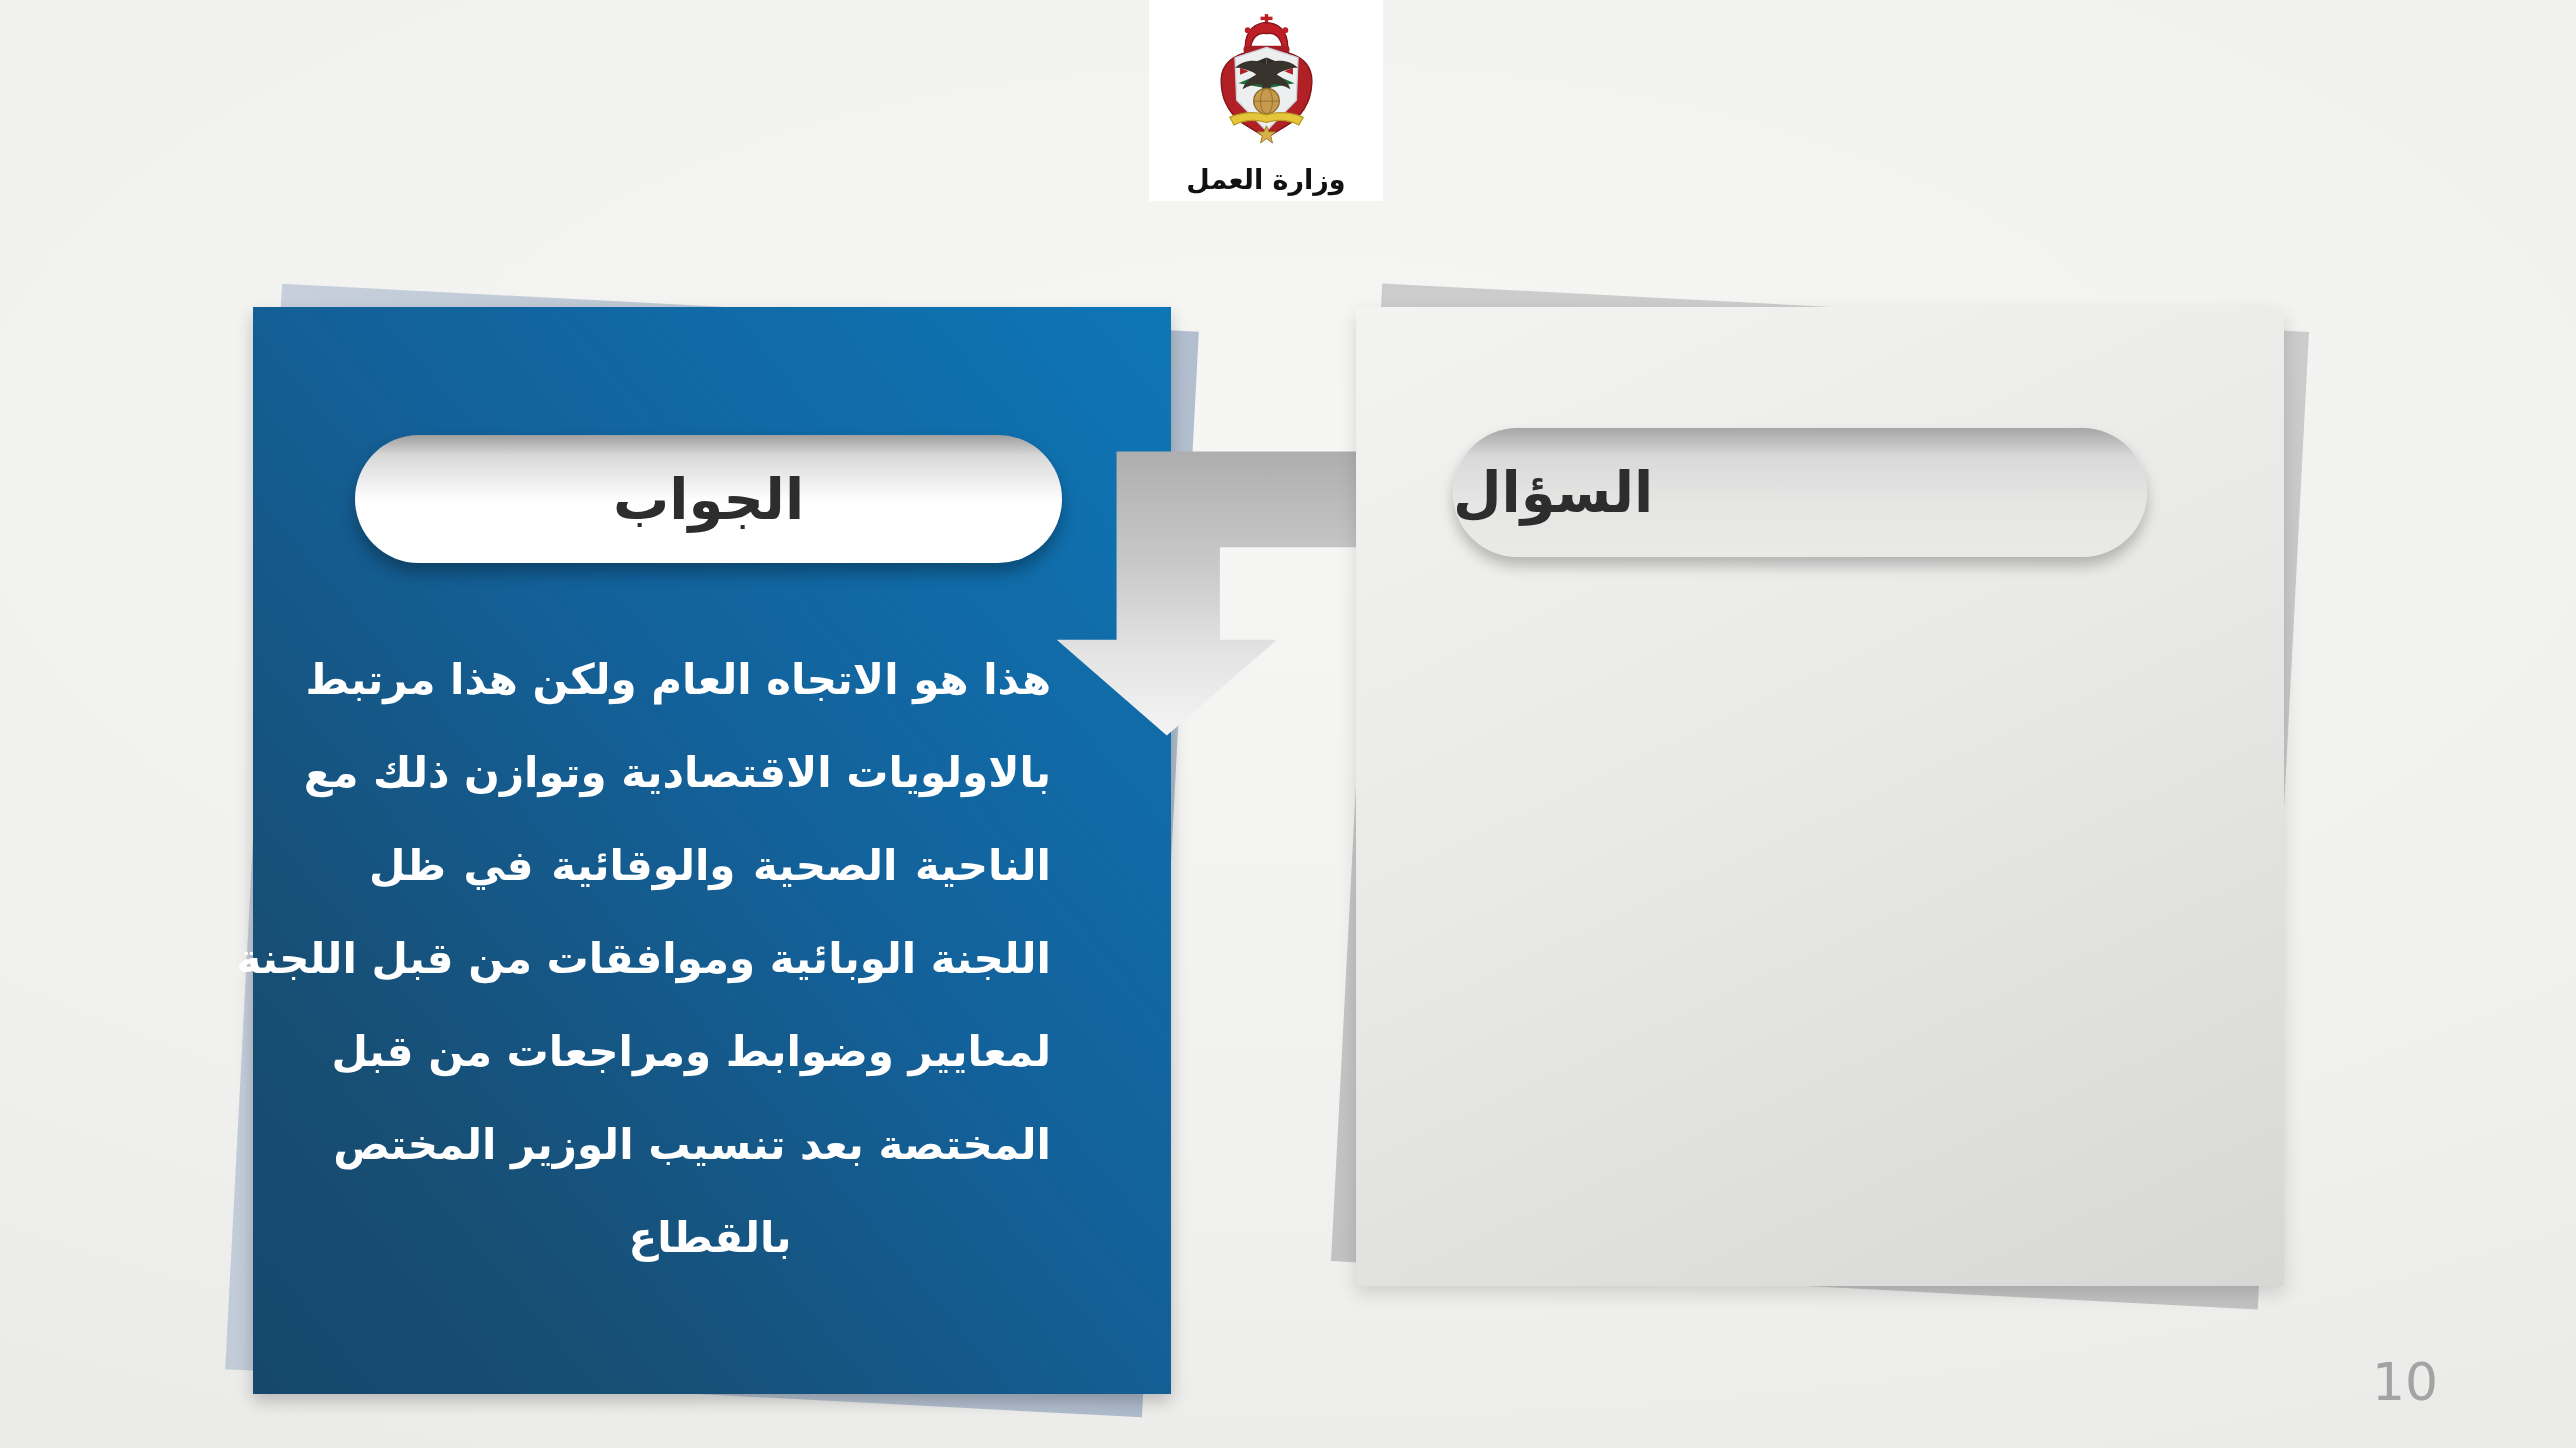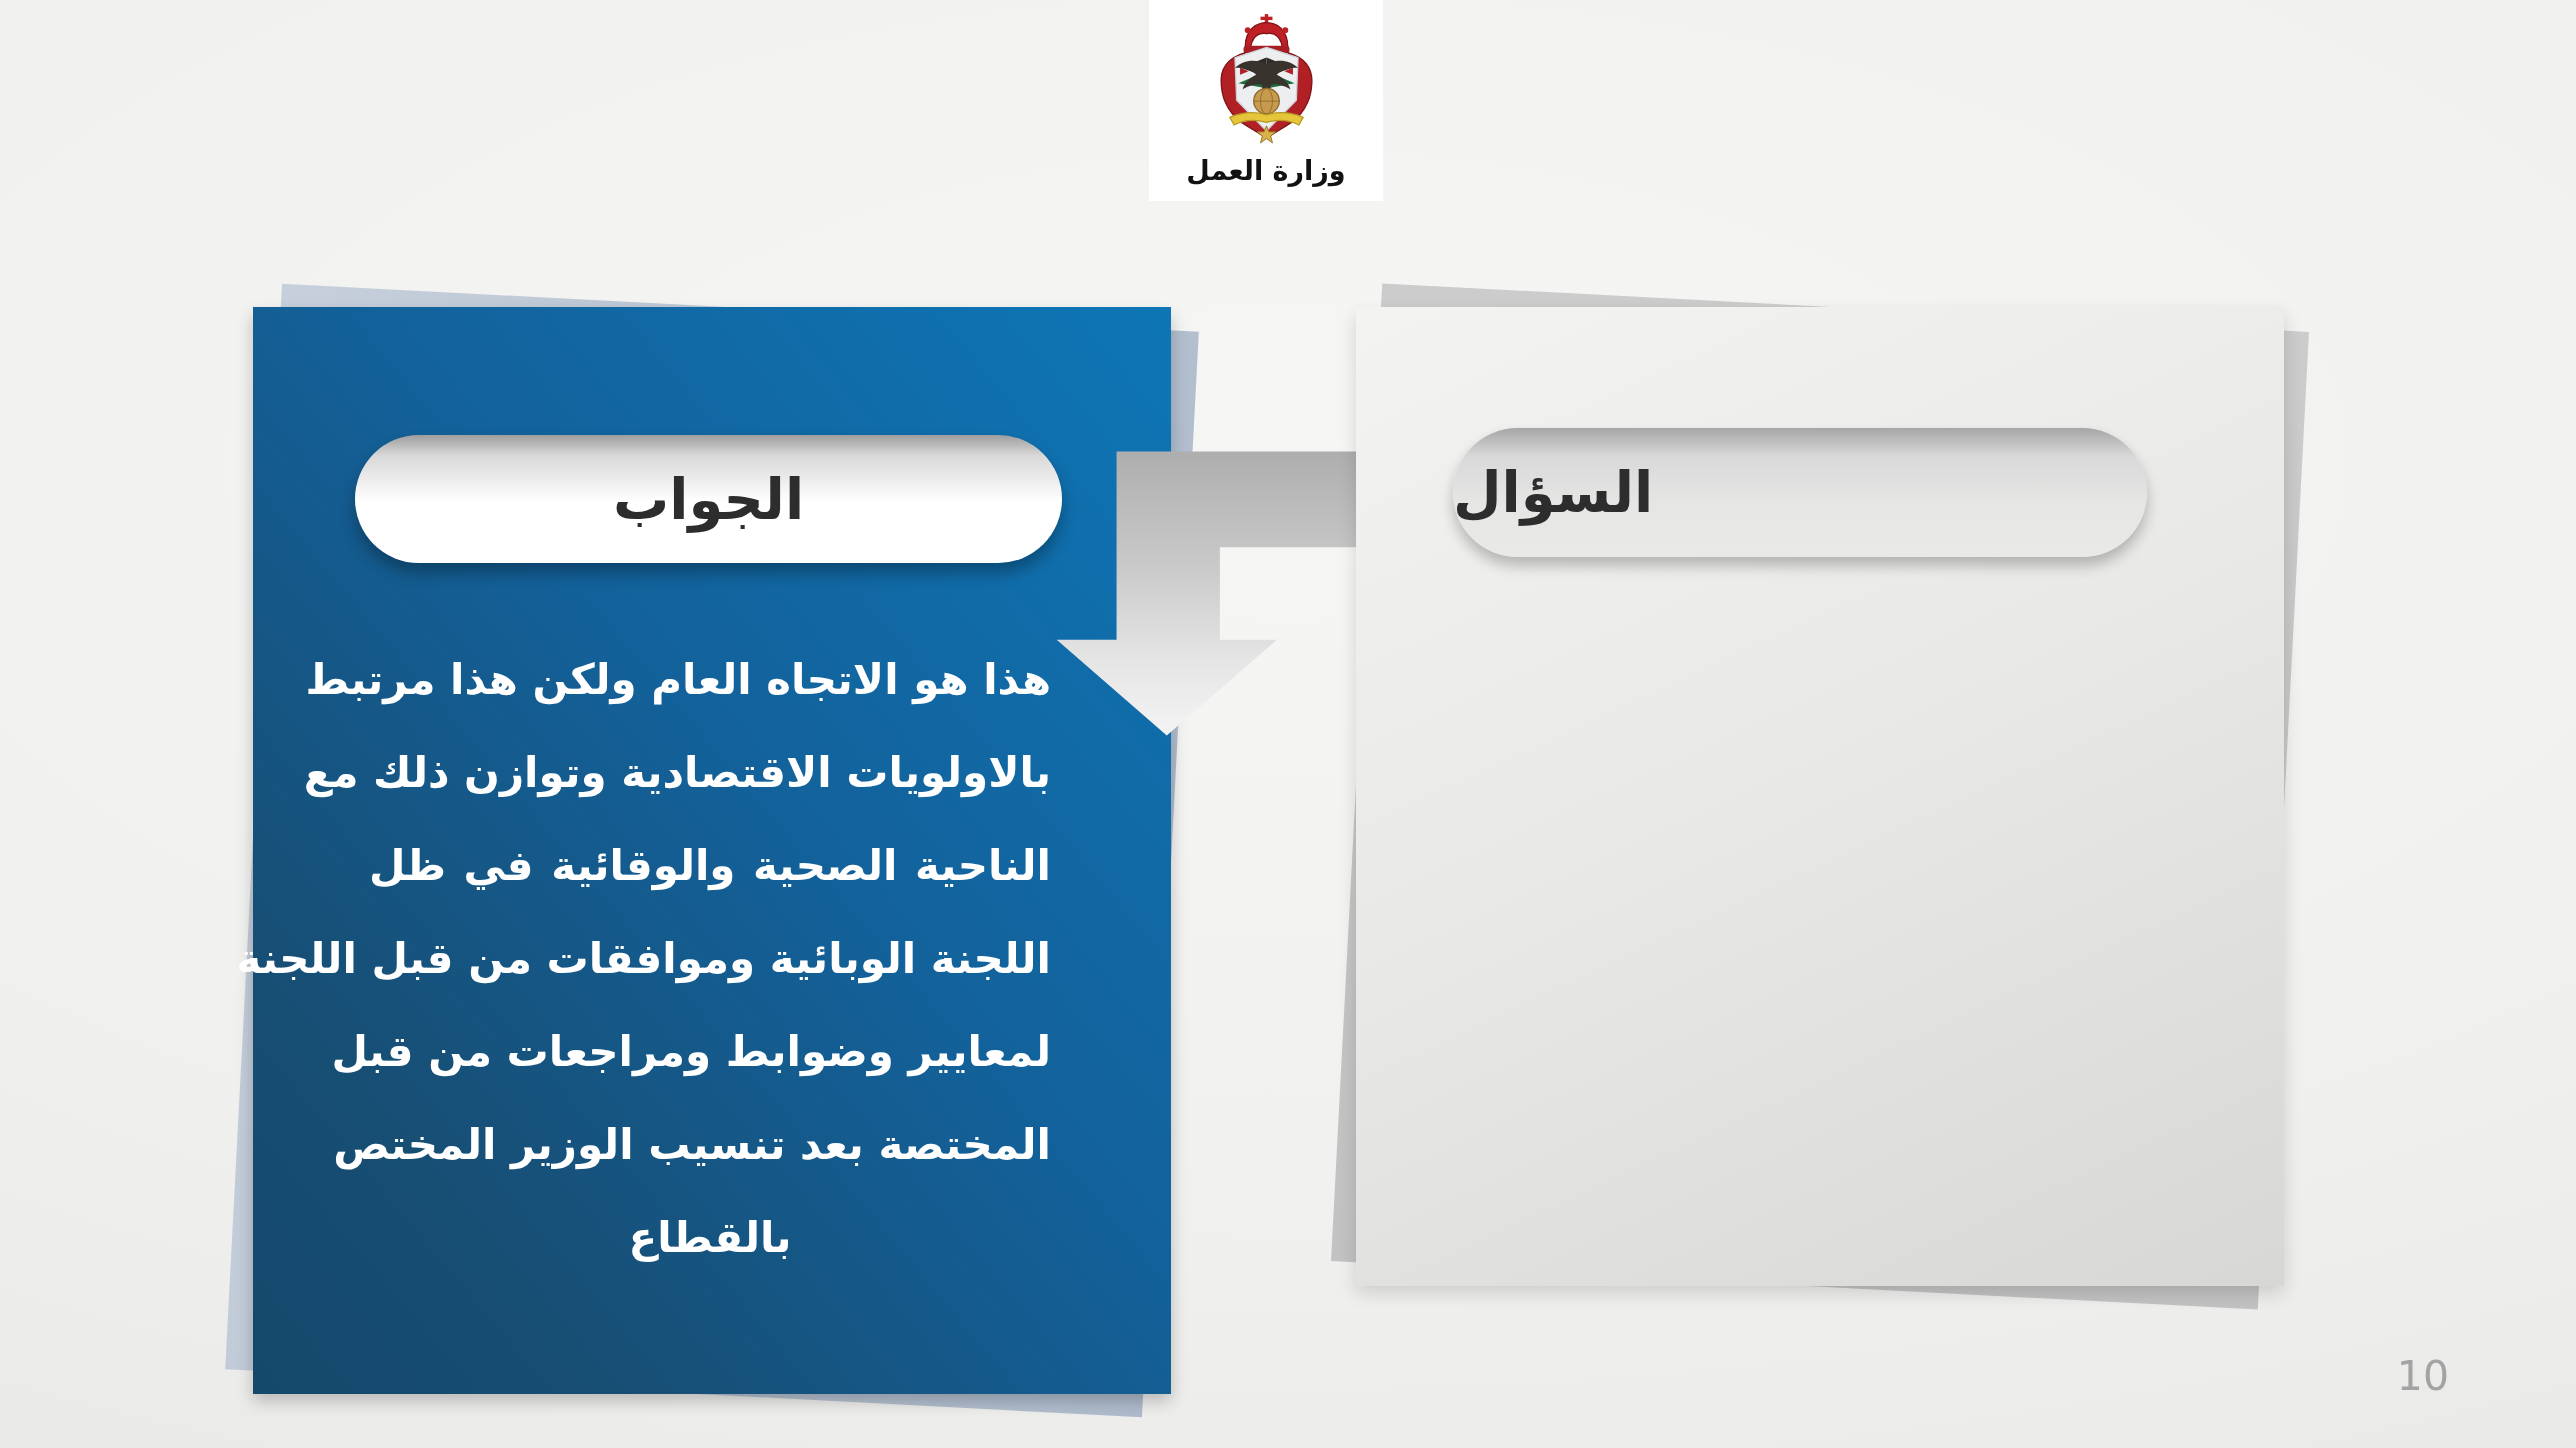--- a/index.html
+++ b/index.html
@@ -5,21 +5,21 @@
   html,body{margin:0;padding:0;background:#dcdcdc;}
   .slide{
     position:relative;width:2576px;height:1449px;overflow:hidden;
     background:radial-gradient(120% 95% at 50% 32%, #f6f6f5 0%, #f0f0ef 55%, #e6e6e5 100%);
     font-family:"DejaVu Sans", sans-serif;
   }
   .abs{position:absolute;}
 
   
   .logo-box{left:1149px;top:0;width:234px;height:201px;background:#ffffff;z-index:10;
-            display:flex;flex-direction:column;align-items:center;}
+            display:flex;flex-direction:column;align-items:center;gap:9px;}
   .logo-emblem{margin-top:7.7px;width:145px;height:147px;}
   .logo-text{font-size:27px;font-weight:600;color:#121212;line-height:33px;margin-top:-1px;direction:rtl;}
 
   
   .answer-back{left:253px;top:307px;width:918px;height:1087px;z-index:1;
                background:linear-gradient(100deg,#c6cfdb 0%,#aebbcc 100%);
                transform:rotate(3deg);}
   .answer-card{left:253px;top:307px;width:918px;height:1087px;z-index:2;
                background:linear-gradient(to bottom left,#0e76b6 0%,#13619a 45%,#174e74 80%,#15486b 100%);
                box-shadow:0 7.7px 15.5px rgba(0,0,0,0.22);}
@@ -43,21 +43,21 @@
   .question-card{left:1356px;top:307px;width:928px;height:979px;z-index:7;
                  background:linear-gradient(155deg,#f3f3f2 0%,#e9e9e8 45%,#d7d7d6 100%);
                  box-shadow:0 7.7px 17.4px rgba(0,0,0,0.14);}
   .question-pill{left:1453px;top:428px;width:694px;height:129px;z-index:8;
                  background:linear-gradient(180deg,#a6a6a6 0%,#d9d9d9 22%,#e6e6e5 60%,#e9e9e8 100%);
                  box-shadow:0 8.7px 13.5px rgba(0,0,0,0.24);justify-content:flex-end;}
   .question-text{left:1362px;top:726px;width:918px;z-index:8;direction:rtl;color:#000000;text-align:center;}
   .q-line{font-size:52px;font-weight:bold;line-height:85px;}
 
   
-  .page-number{left:2372px;top:1352px;width:77px;font-size:41px;color:#a3a3a3;text-align:right;z-index:9;}
+  .page-number{left:2372px;top:1352px;width:77px;font-size:52px;color:#a3a3a3;text-align:left;z-index:9;}
 </style>
 </head>
 <body>
 
 <div class="slide">
 
   <div class="abs logo-box">
     <svg class="logo-emblem" viewBox="0 0 170 160" xmlns="http://www.w3.org/2000/svg">
 
       <rect x="83" y="1" width="4" height="12" fill="#bf2026"></rect>

